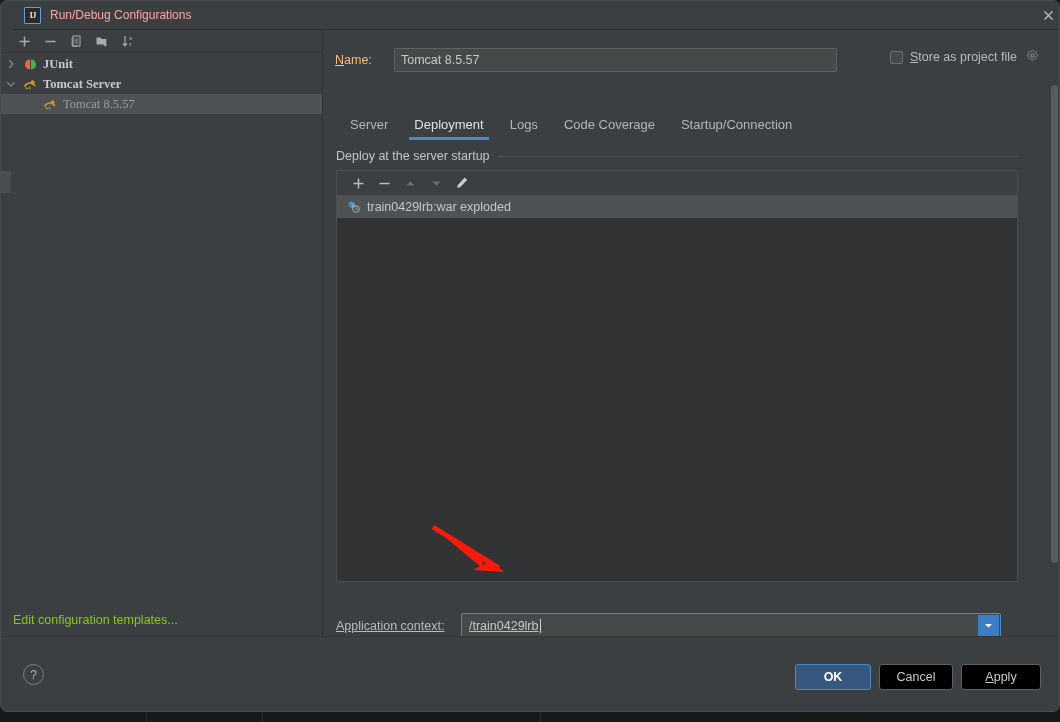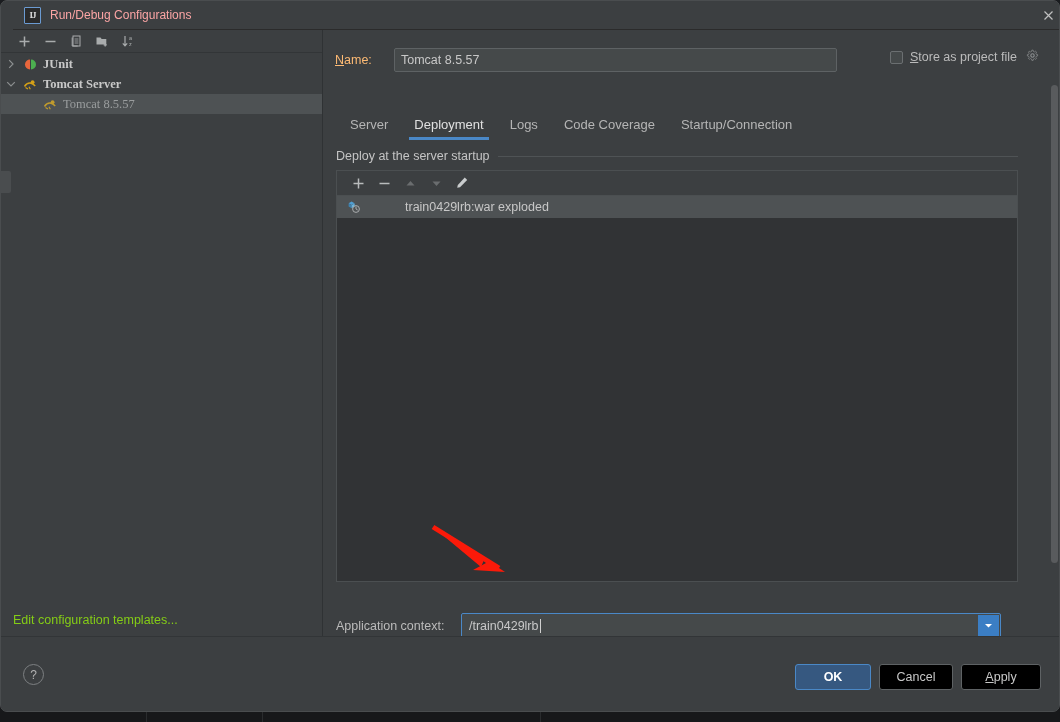--- a/index.html
+++ b/index.html
@@ -175,29 +175,28 @@
   #deploy-toolbar .tbtn {
     width: 26px; height: 22px; display:flex; align-items:center; justify-content:center;
     color: #9a9d9e;
   }
   #deploy-toolbar .tbtn.dim { color: #6a6d6f; }
   #deploy-list { padding: 0; }
   .deploy-item {
     height: 22px; display: flex; align-items: center;
     background: #4e5254; font-size: 12.5px; color: #c7c7c7;
     padding-left: 8px;
-    gap: 38px;
   }
   .deploy-item .di-icon { width: 18px; display:flex; align-items:center; justify-content:center; }
   .deploy-item .di-label { margin-left: 4px; }
 
   
   #appctx-row {
     position: absolute; left: 12px; top: 581px; width: 682px; height: 29px;
-    display: flex; align-items: center;
+    display: flex; align-items: center; text-decoration: underline;
   }
   #appctx-row .lbl { font-size: 12.5px; color: #bbbbbb; width: 125px; }
   #appctx-field {
     position: relative; width: 540px; height: 25px;
     background: #45494a; border: 1px solid #4a88c7; border-radius: 2px;
     display: flex; align-items: center;
   }
   #appctx-field .val {
     font-size: 12.5px; color: #c8c8c8; padding-left: 7px;
   }

